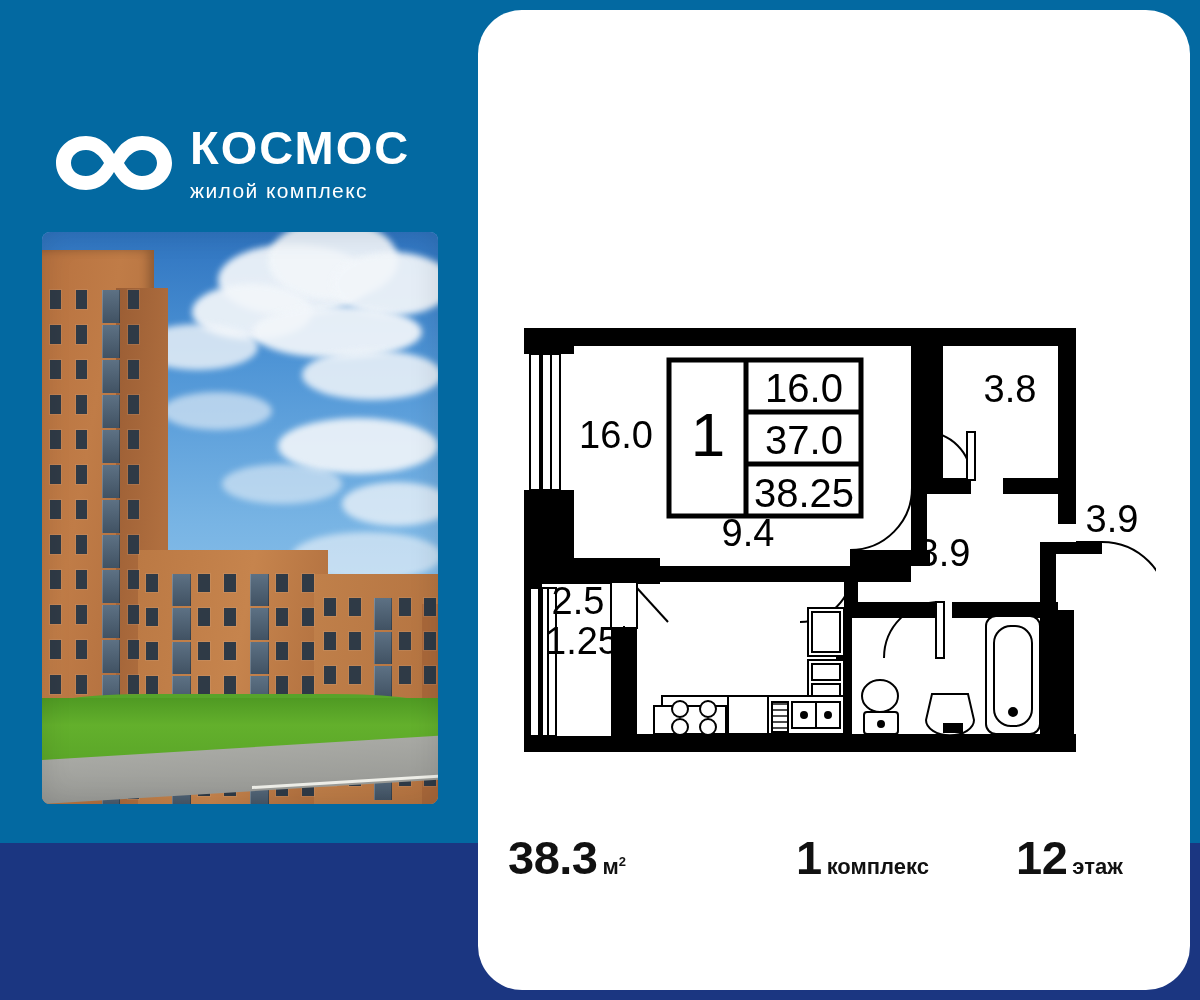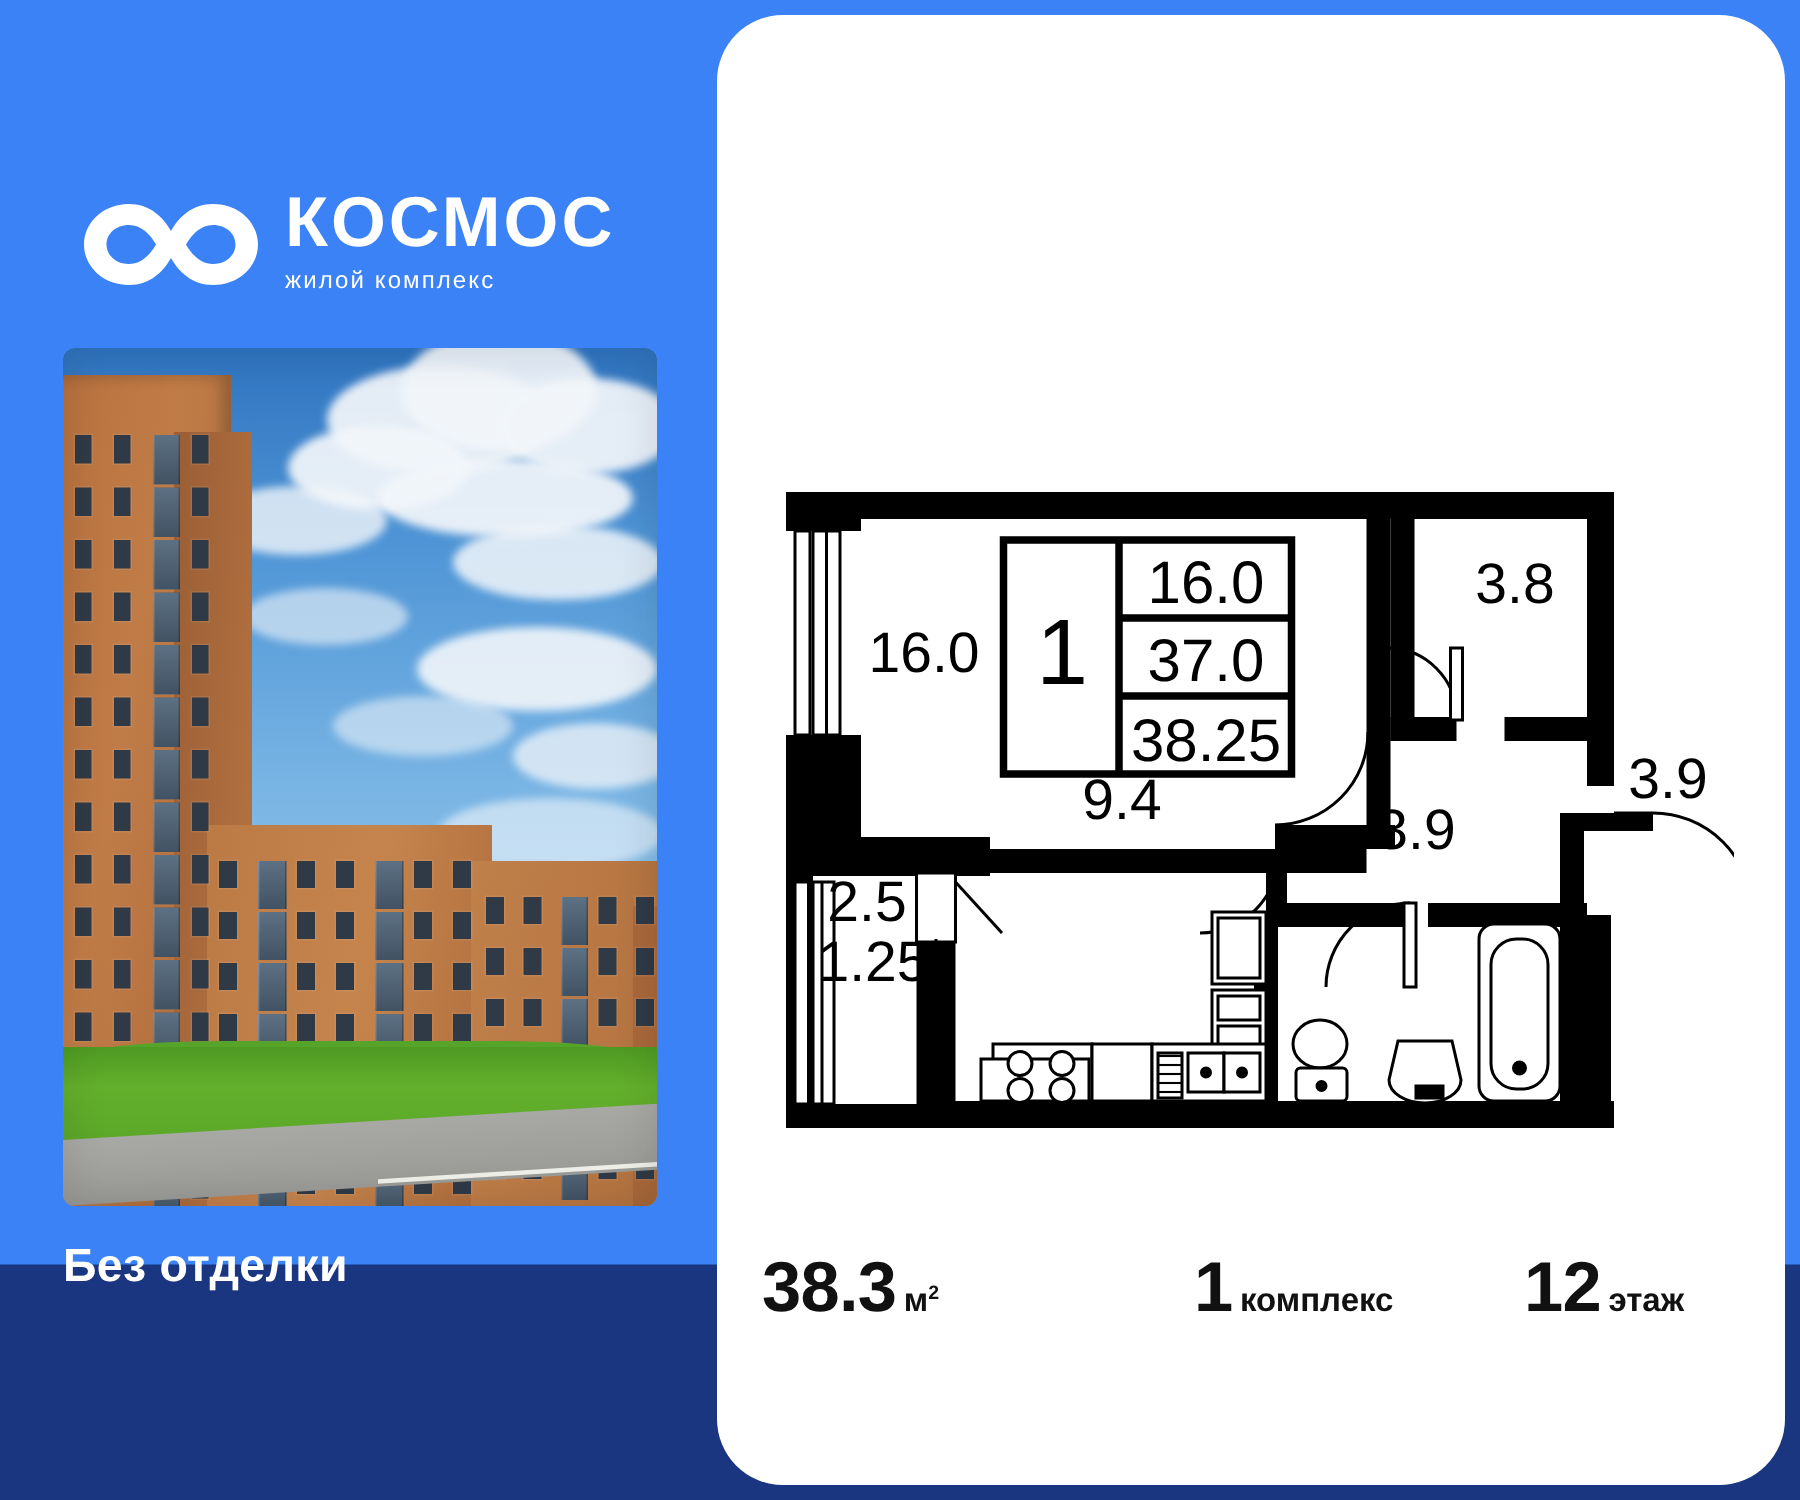--- a/index.html
+++ b/index.html
@@ -10,21 +10,21 @@
     width: 1200px;
     height: 1000px;
     font-family: "Liberation Sans", sans-serif;
     background: #1b3681;
     overflow: hidden;
   }
   #root {
     position: relative;
     width: 1200px;
     height: 843px;
-    background: #3b82f6;
+    background: #0369a1;
   }
 
   
   #left-panel {
     position: absolute;
     left: 0; top: 0;
     width: 500px; height: 1000px;
   }
   #brand-logo {
     position: absolute;
@@ -43,21 +43,21 @@
   }
   #logo-word {
     font-size: 47px;
     font-weight: bold;
     letter-spacing: 2px;
     color: #ffffff;
     line-height: 1.0;
     font-family: "Liberation Sans", sans-serif;
   }
   #logo-sub {
-    font-size: 16px;
+    font-size: 21px;
     color: #ffffff;
     letter-spacing: 1.4px;
     margin-top: 8px;
     font-family: "Liberation Sans", sans-serif;
   }
 
   
   #building-photo {
     position: absolute;
     left: 42px; top: 232px;
@@ -418,21 +418,20 @@
           <div class="win" style="left: 382px; top: 536px; width: 12px; height: 18px;"></div>
         </div>
 
       <div class="photo-layer" id="grass-edge"></div>
       <div class="photo-layer" id="grass"></div>
       <div class="photo-layer" id="road"></div>
       <div class="photo-layer" id="road-line"></div>
       <div class="photo-layer" id="photo-shade"></div>
     </div>
 
-    <div id="finish-label">Без отделки</div>
   </div>
 
   <div id="white-card">
 
     <div id="headline">
     </div>
 
     <div id="floorplan-wrap">
       <svg id="floorplan" width="640" height="440" viewBox="0 0 640 440">
         <g fill="#000000">

